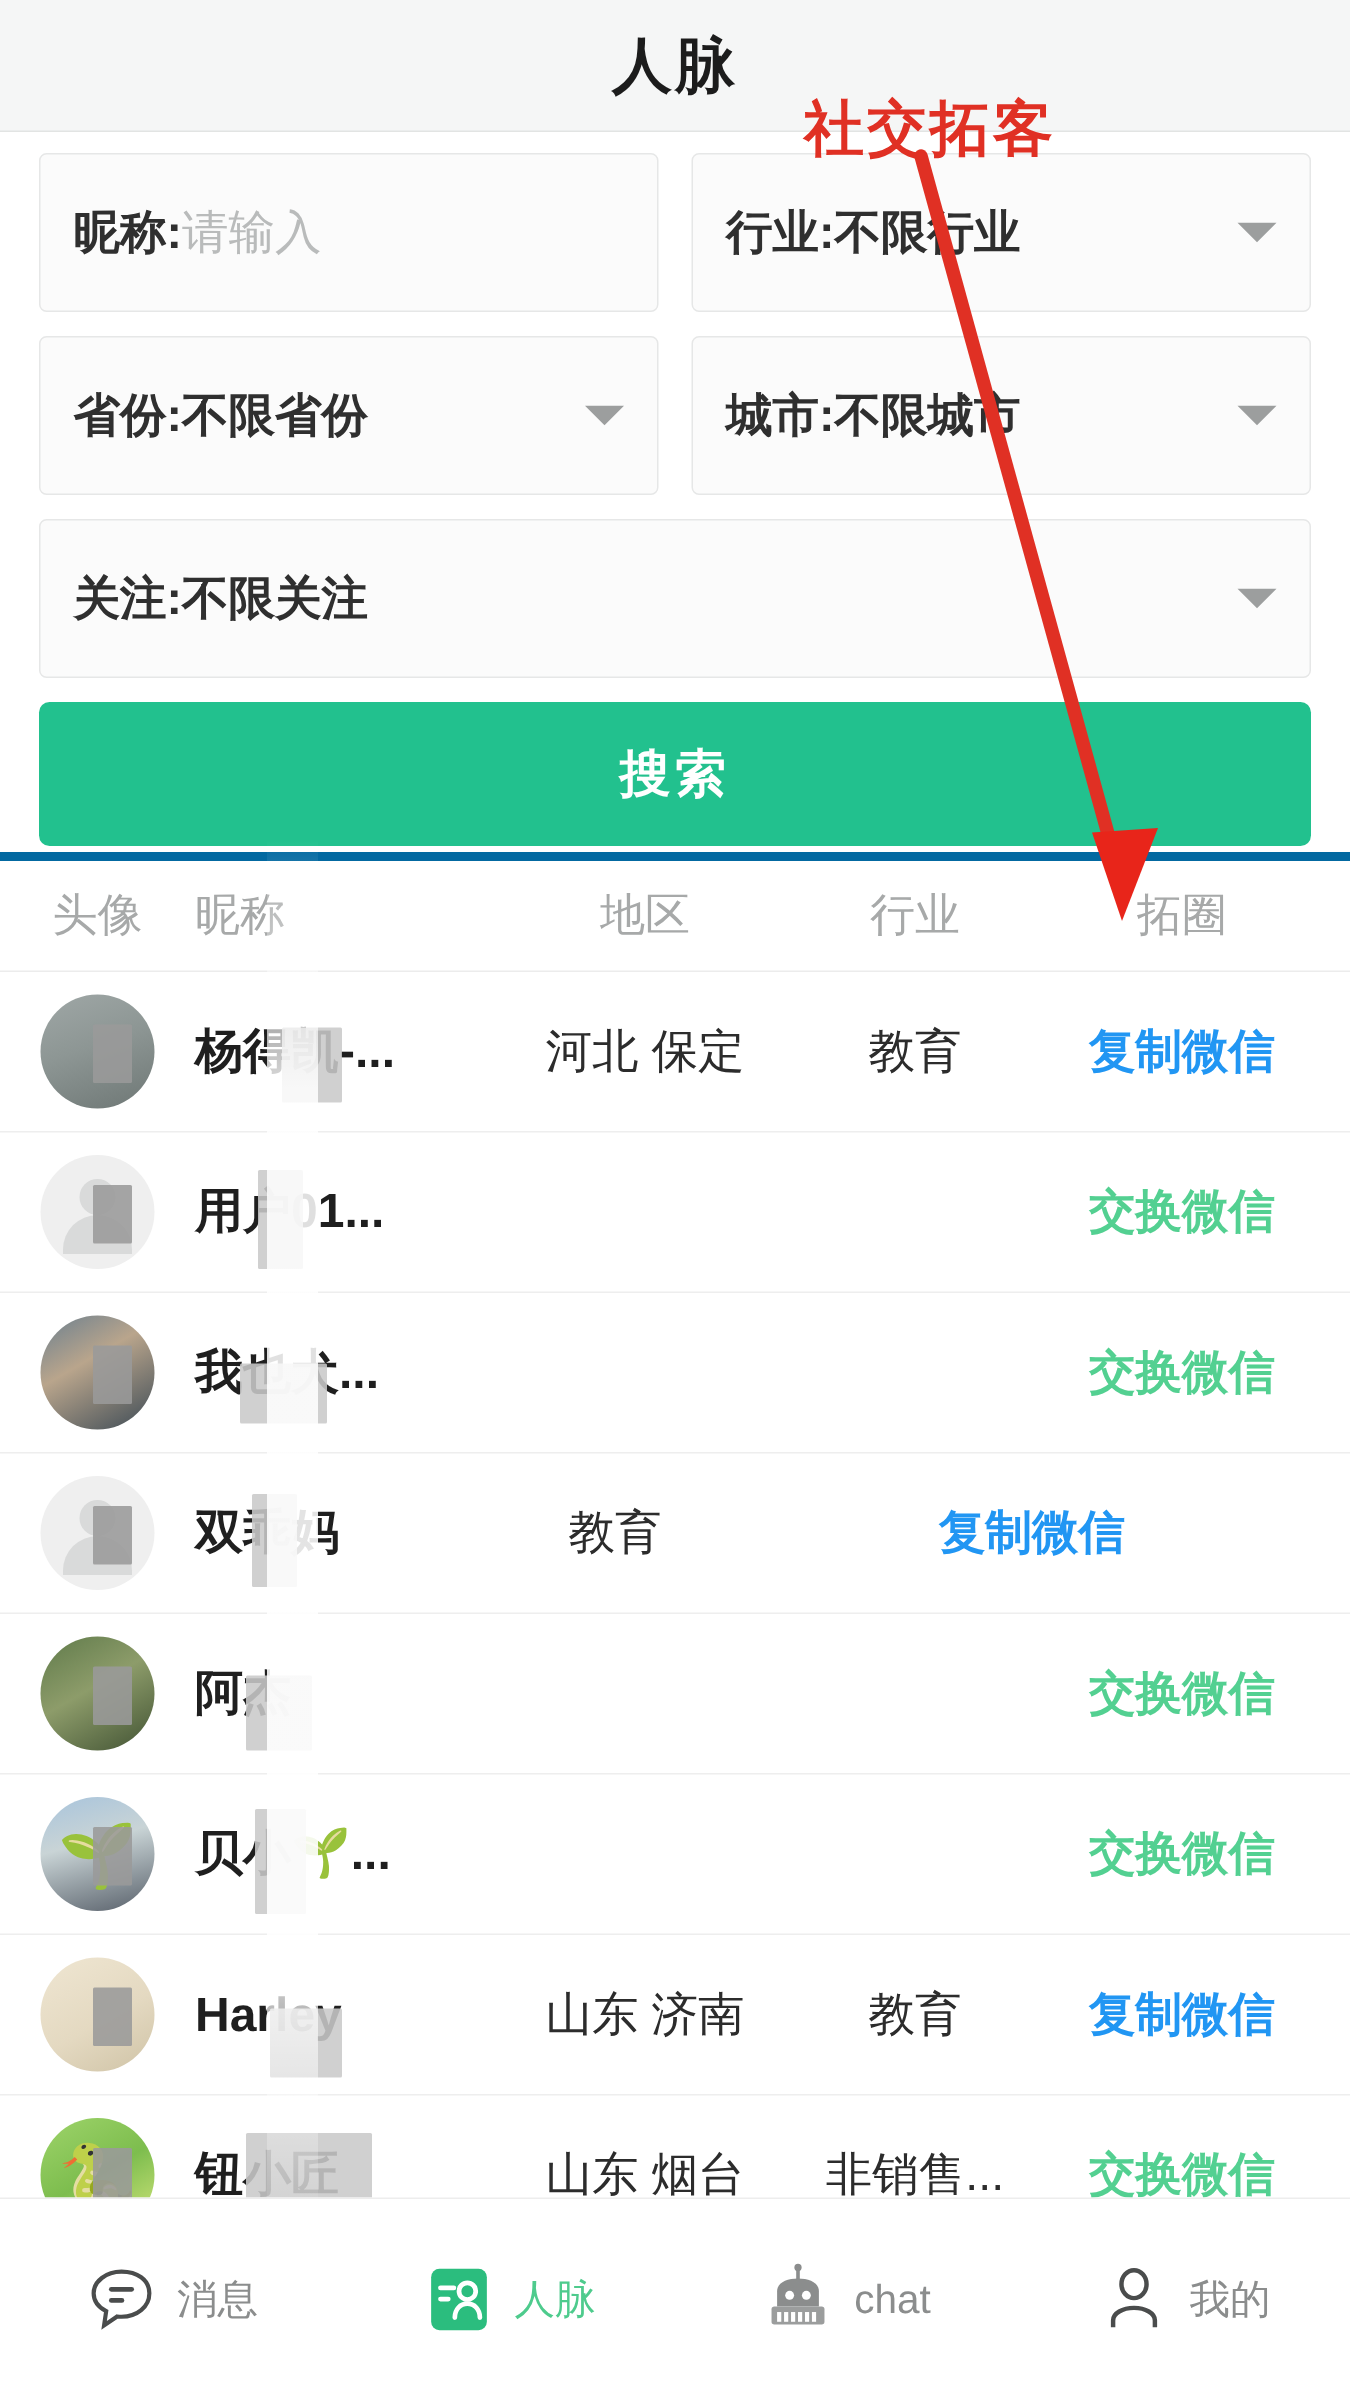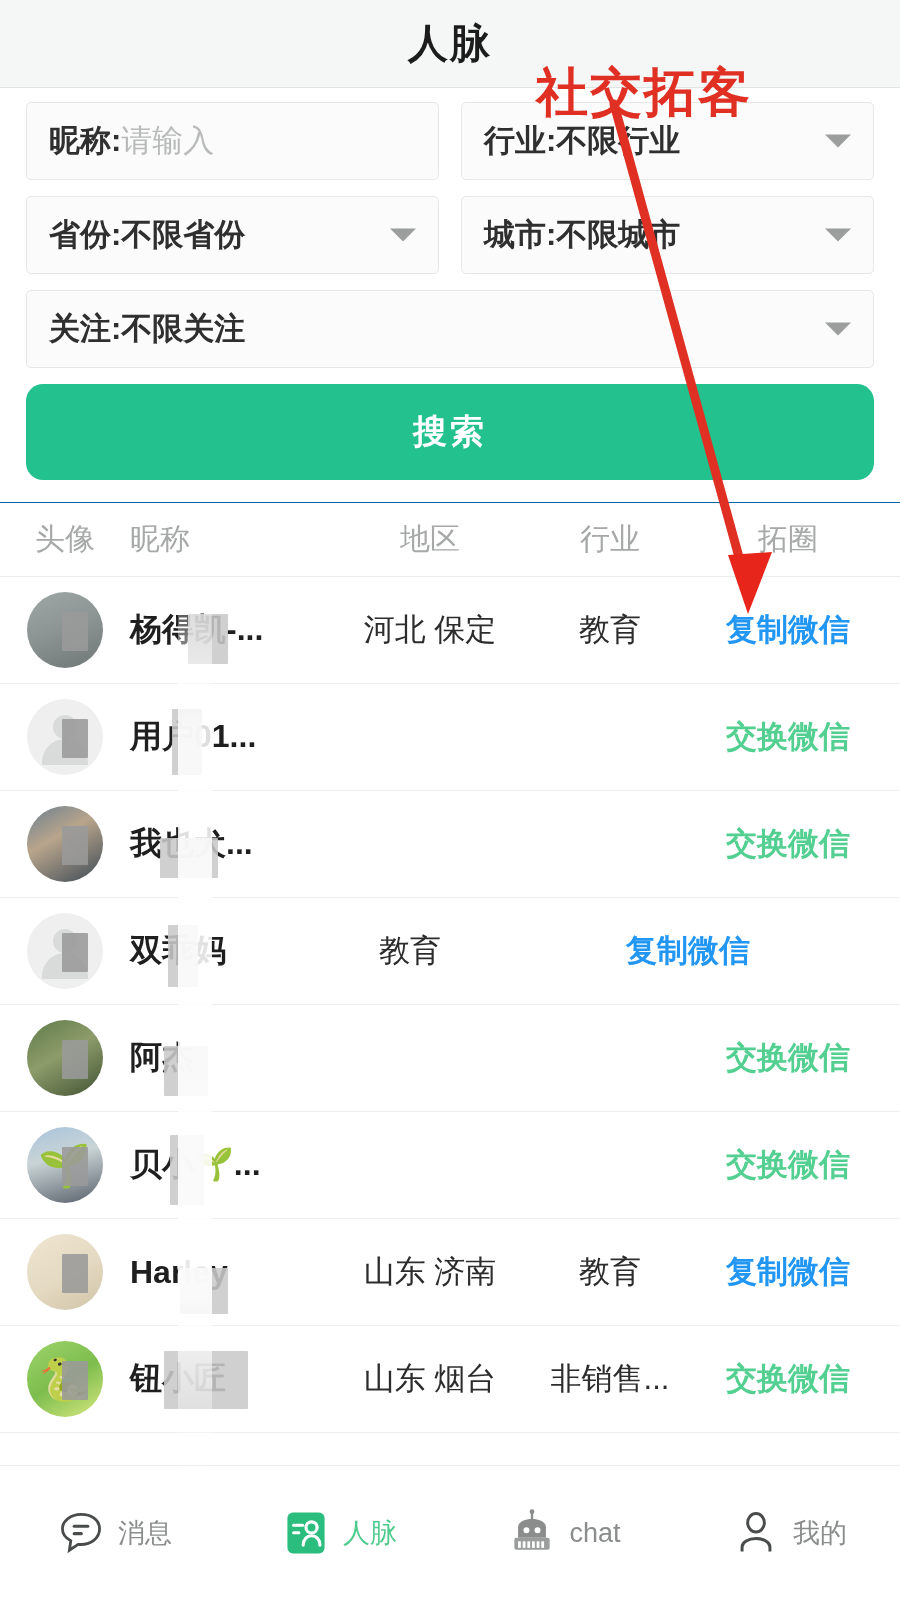--- a/index.html
+++ b/index.html
@@ -15,43 +15,43 @@
     height:88px; background:#f5f6f6;
     display:flex; align-items:center; justify-content:center;
     border-bottom:1px solid #e2e4e3;
   }
   .header-title { font-size:40px; font-weight:bold; color:#1c1c1c; letter-spacing:2px; }
 
   
   .filters { padding:14px 26px 0 26px; background:#fff; }
   .filter-row { display:flex; gap:22px; margin-bottom:16px; }
   .field {
-    flex:1; height:78px; background:#fbfbfb;
+    flex:1; height:106px; background:#fbfbfb;
     border:1px solid #e6e7e7; border-radius:5px;
     display:flex; align-items:center; padding:0 22px;
     position:relative;
   }
   .field-text { font-size:31px; color:#2f2f2f; font-weight:bold; white-space:nowrap; }
   .field-text .ph { color:#b9bbbb; font-weight:normal; }
   .caret {
     position:absolute; right:22px; top:50%; transform:translateY(-50%);
     width:0; height:0;
     border-left:13px solid transparent; border-right:13px solid transparent;
     border-top:13px solid #9c9e9e;
   }
   .search-btn {
     margin:10px 0 0 0; height:96px; width:100%;
-    background:#22c18e; border:none; border-radius:17px;
+    background:#22c18e; border:none; border-radius:7px;
     color:#ffffff; font-size:34px; font-weight:bold;
     display:flex; align-items:center; justify-content:center;
     font-family:inherit; cursor:pointer; letter-spacing:3px;
   }
 
   
-  .table { margin-top:22px; border-top:1px solid #0369a1; }
+  .table { margin-top:4px; border-top:6px solid #0369a1; }
   .thead, .trow { display:flex; align-items:center; }
   .thead { height:74px; border-bottom:1px solid #ececec; }
   .trow { height:107px; border-bottom:1px solid #eeeeee; }
 
   .c-avatar { width:130px; display:flex; justify-content:center; align-items:center; }
   .c-name   { width:200px; display:flex; align-items:flex-end; }
   .c-region { width:200px; display:flex; justify-content:center; align-items:center; }
   .c-ind    { width:160px; display:flex; justify-content:center; align-items:center; }
   .c-act    { flex:1; display:flex; justify-content:center; align-items:center; padding-right:14px; }
 
@@ -82,21 +82,21 @@
   
   .smear {
     position:absolute; left:178px; top:560px; width:34px; height:920px;
     background:linear-gradient(180deg,rgba(255,255,255,.0),rgba(255,255,255,.85) 18%,rgba(255,255,255,.9) 80%,rgba(255,255,255,0));
     pointer-events:none; z-index:5;
   }
 
   
   .annot-text {
     position:absolute; left:536px; top:58px;
-    font-size:52px; font-weight:bold; color:#e03024; letter-spacing:2px; z-index:30;
+    font-size:40px; font-weight:bold; color:#e03024; letter-spacing:2px; z-index:30;
   }
   .annot-svg { position:absolute; left:0; top:0; width:900px; height:1600px; z-index:29; pointer-events:none; }
 
   
   .tabbar {
     position:absolute; left:0; bottom:0; width:900px; height:135px;
     background:#ffffff; border-top:1px solid #ededed;
     display:flex; align-items:center;
   }
   .tab { flex:1; display:flex; align-items:center; justify-content:center; gap:9px; }

